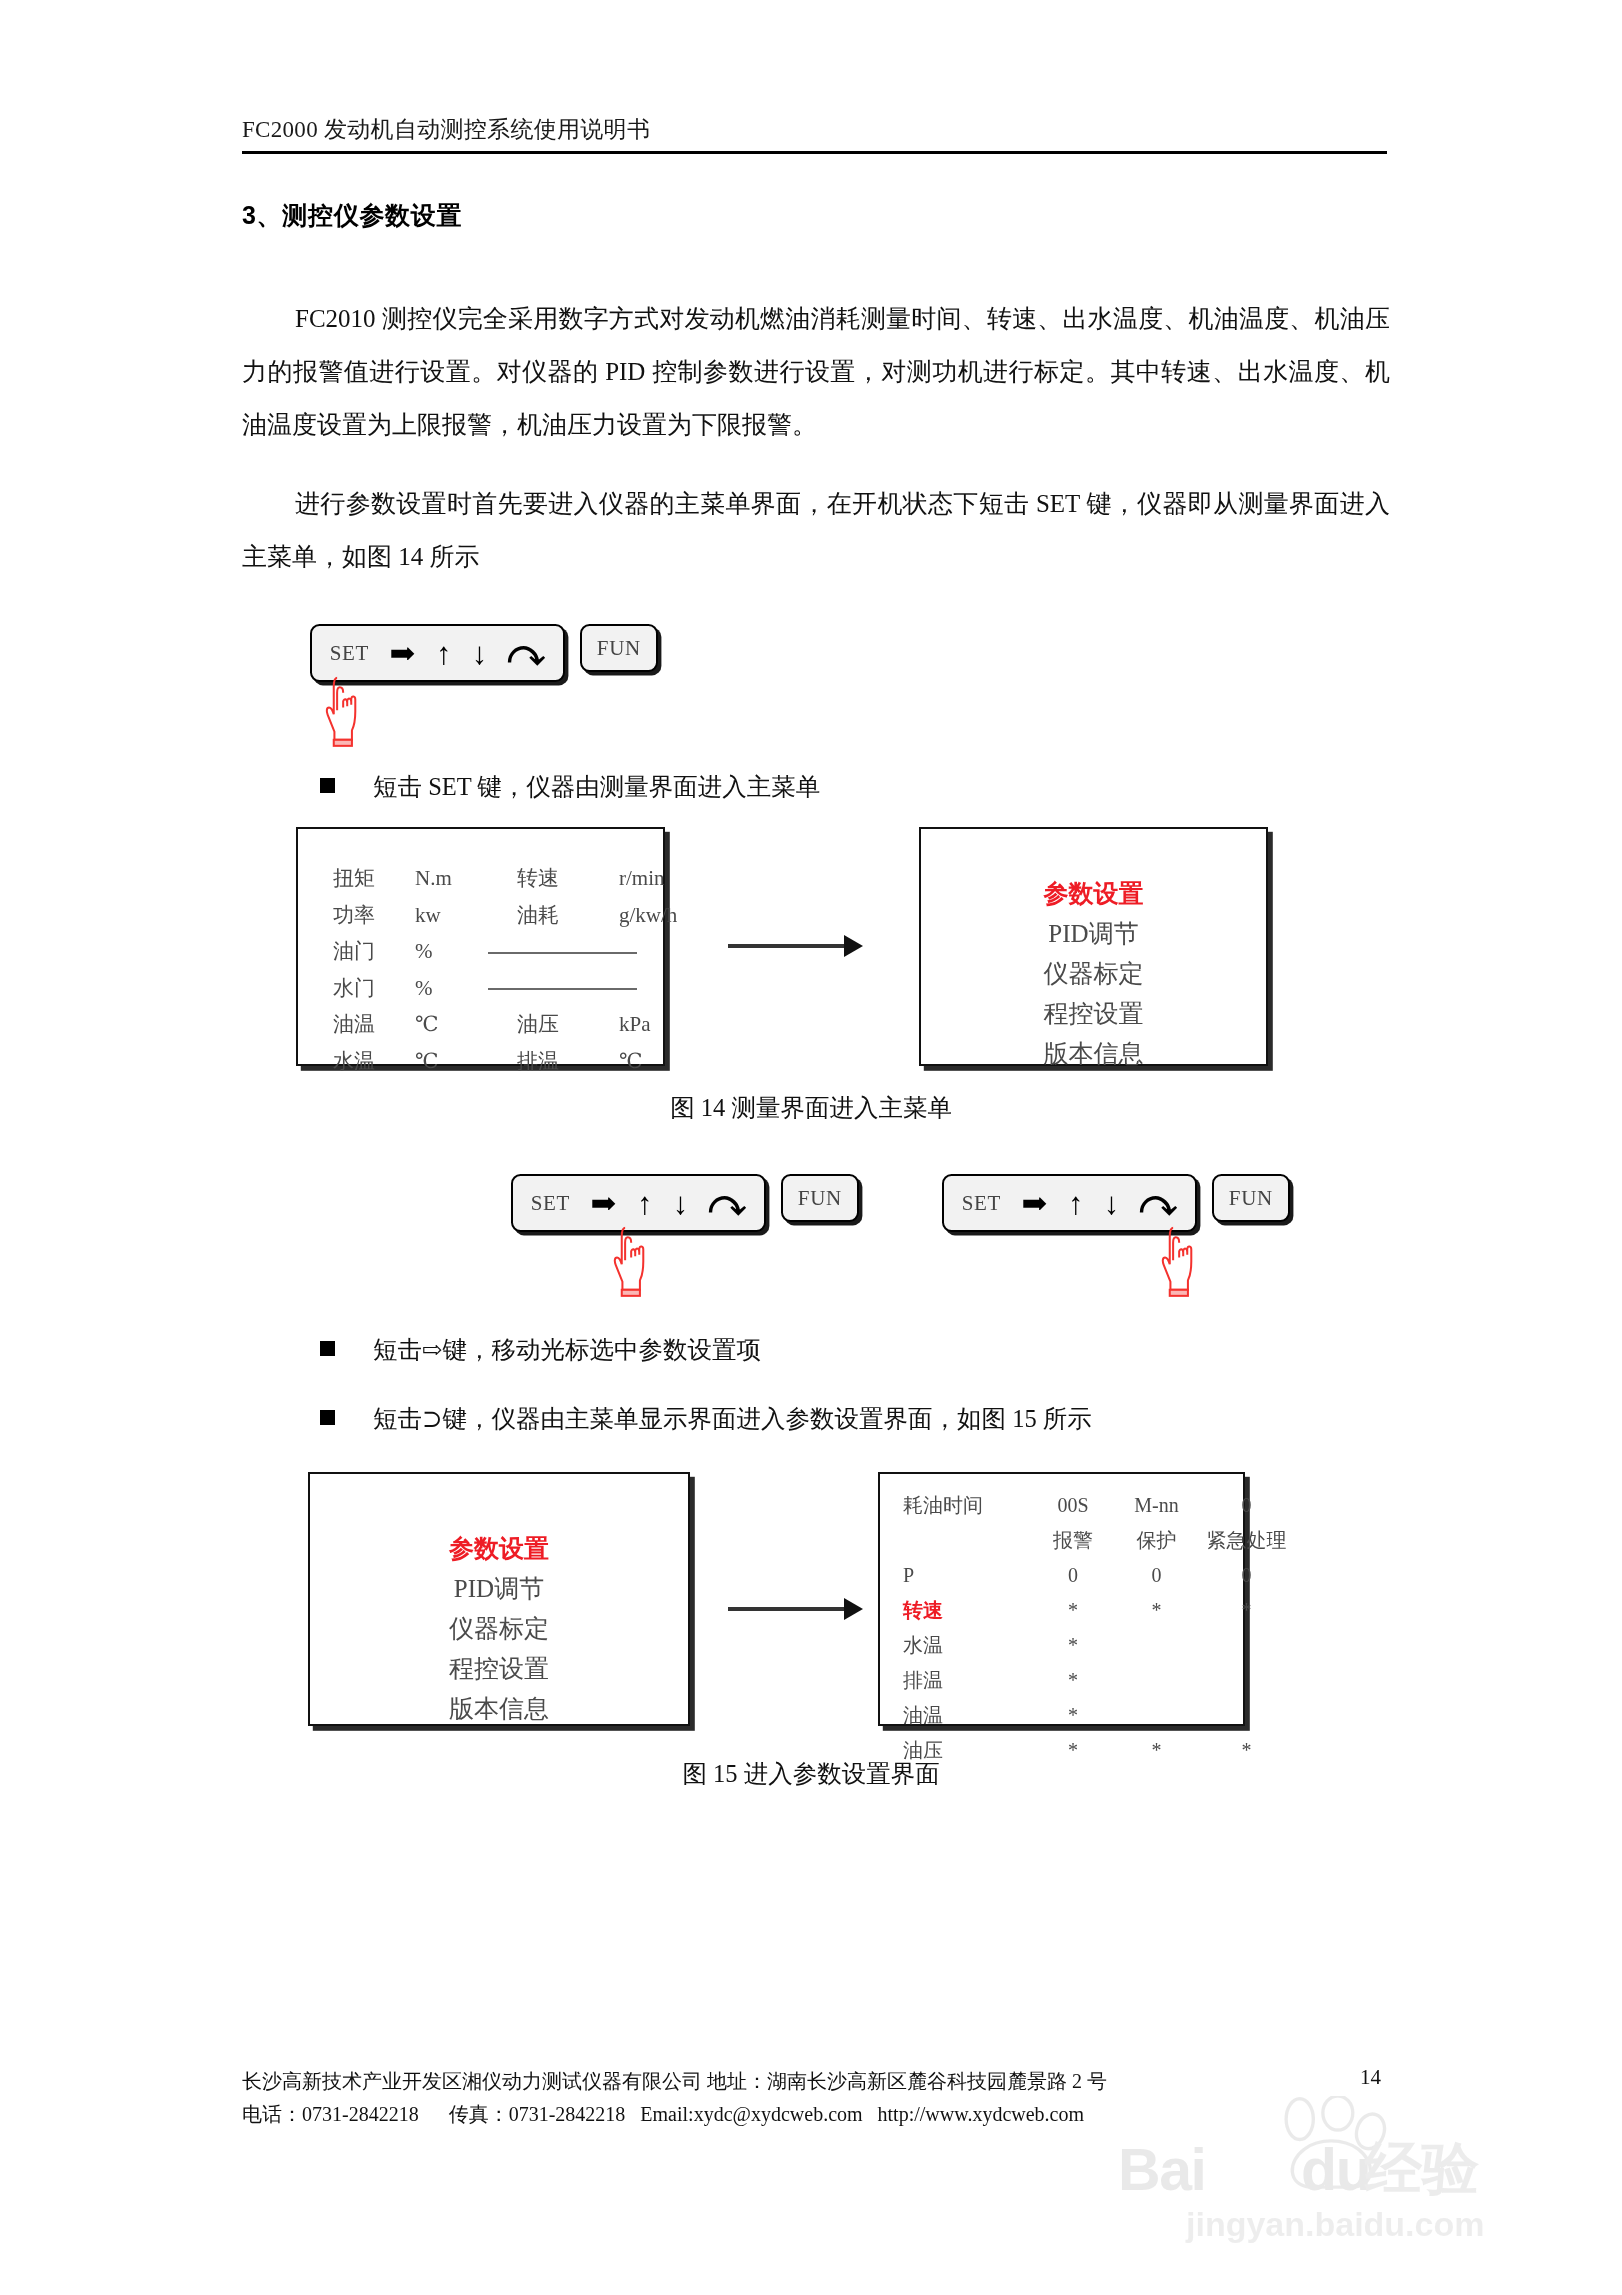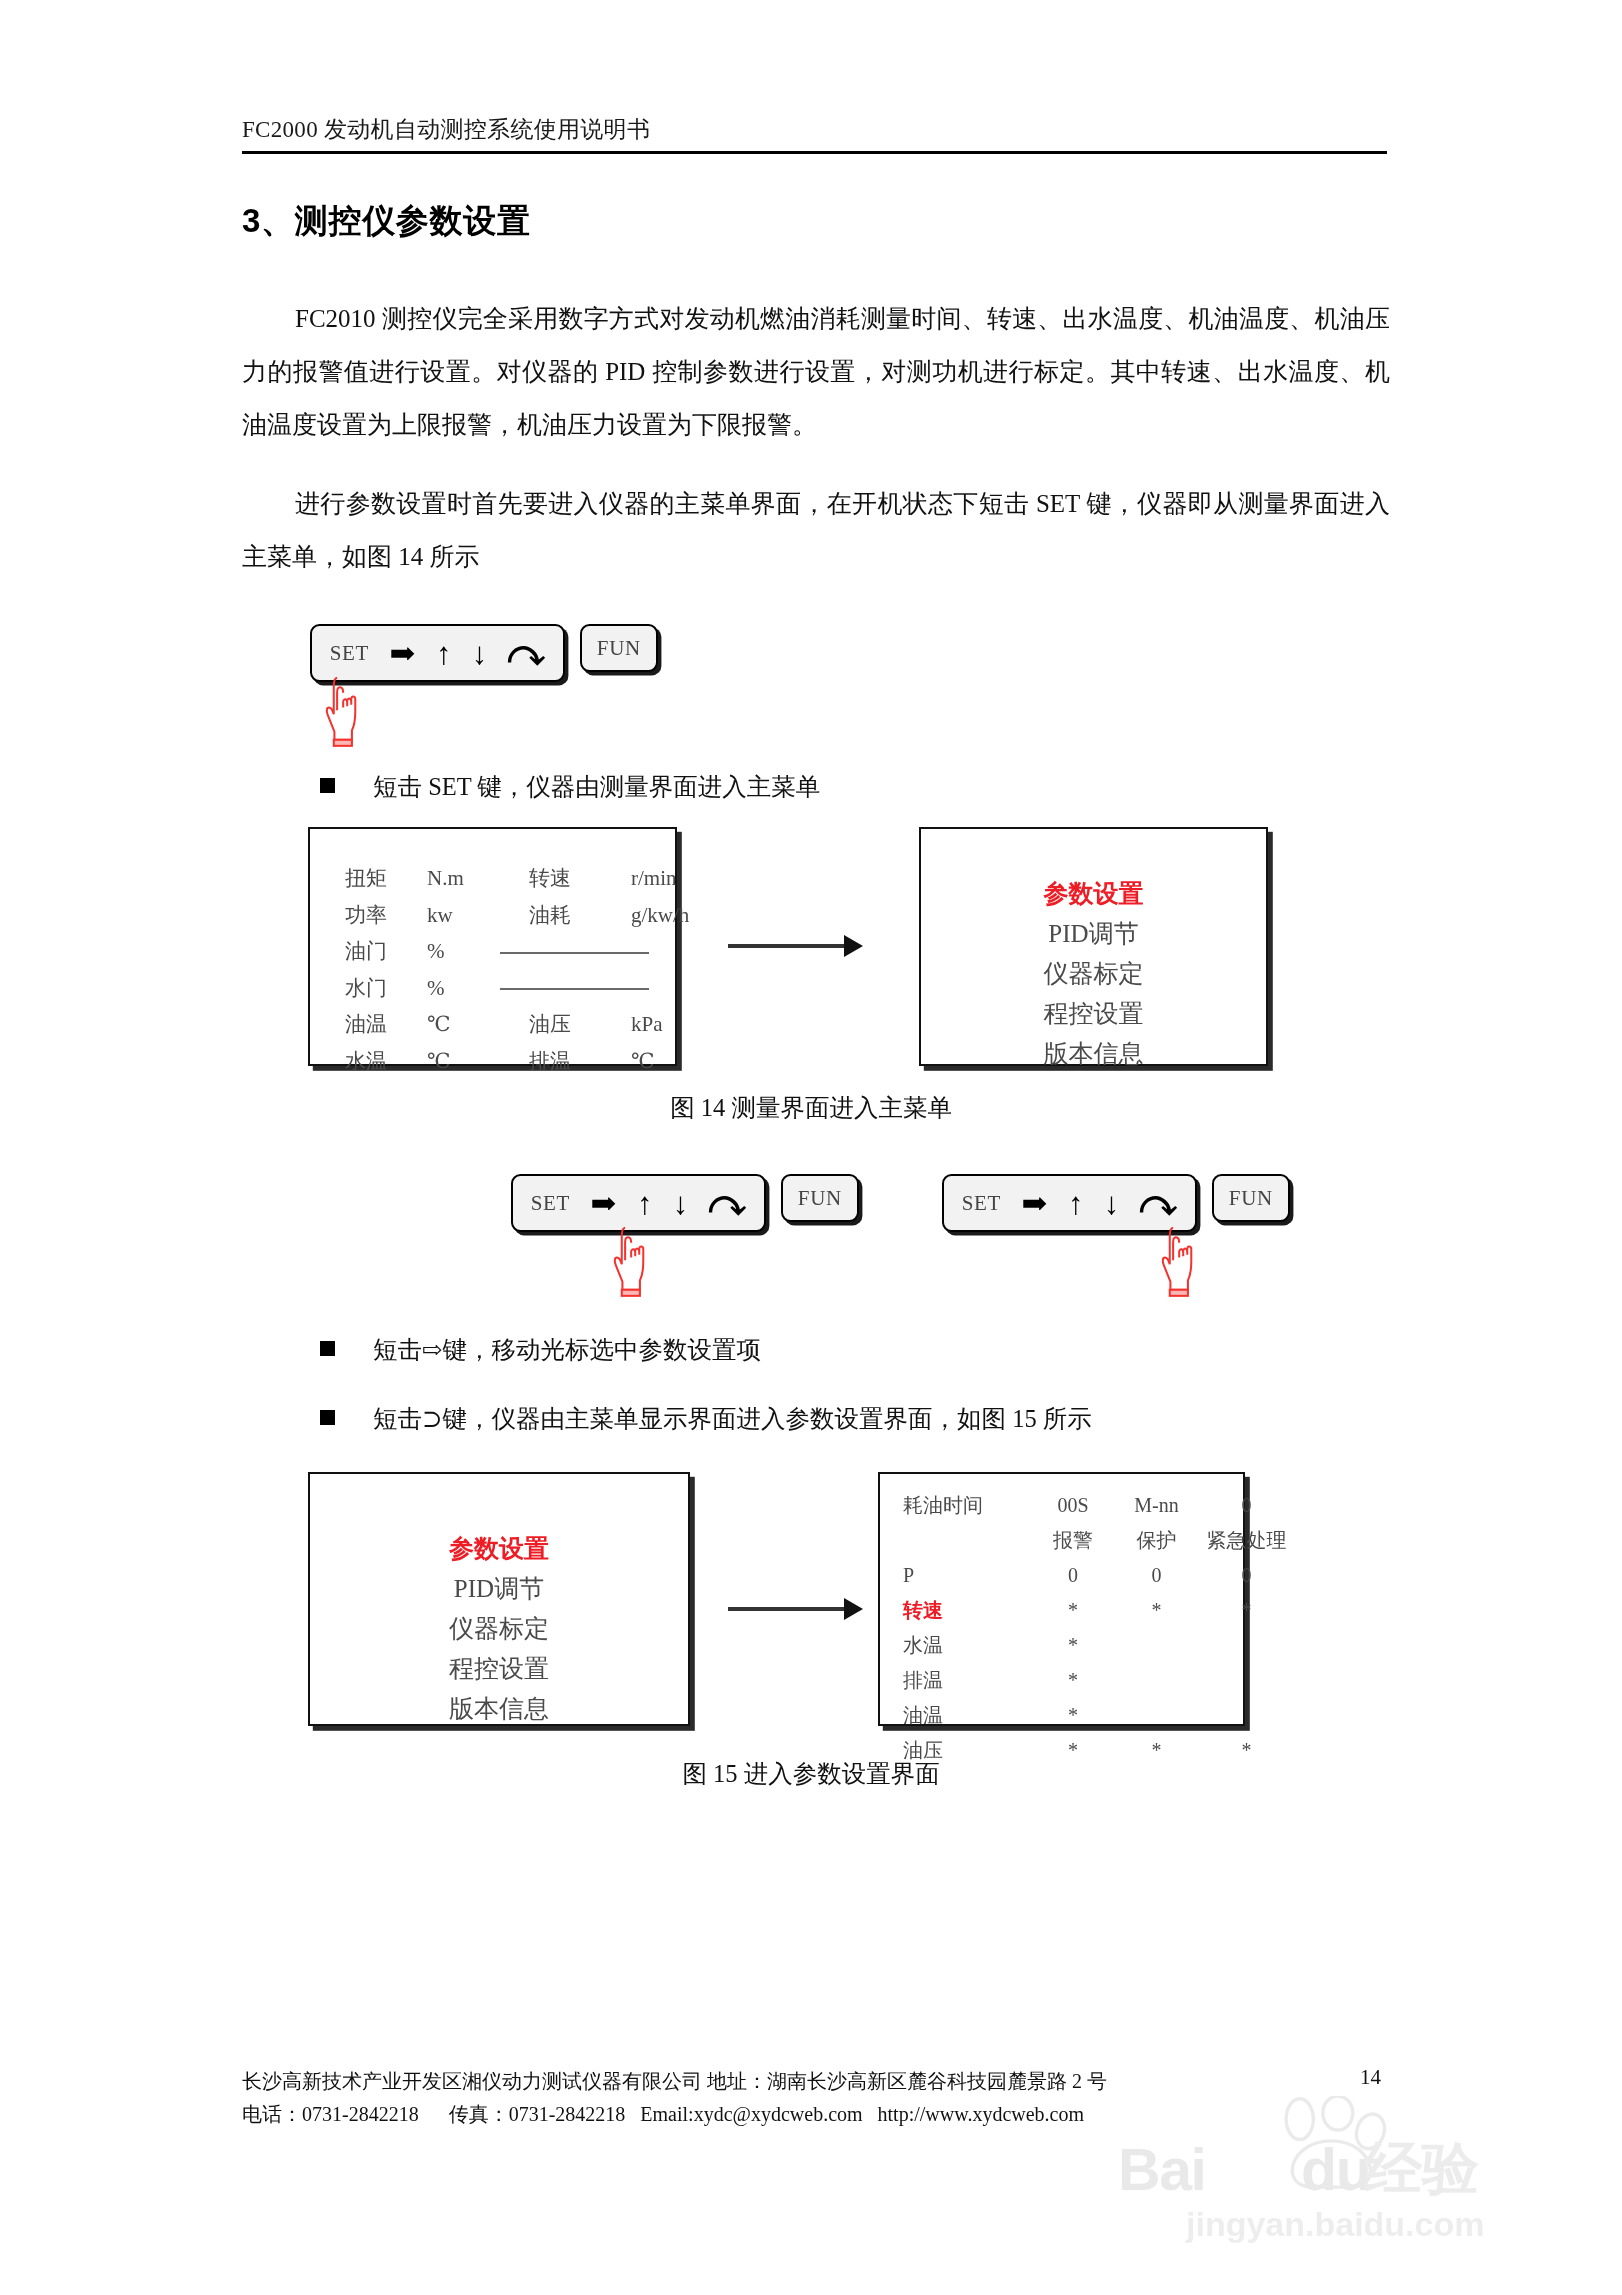--- a/index.html
+++ b/index.html
@@ -37,21 +37,21 @@
     border-top: 3.4px solid #000;
     width: 1145px;
   }
 
   
   .section-heading {
     position: absolute;
     left: 242px;
     top: 199px;
     font-family: "Liberation Sans", "DejaVu Sans", sans-serif;
-    font-size: 33px;
+    font-size: 25px;
     font-weight: bold;
     letter-spacing: 0.7px;
     color: #000;
   }
 
   
   .para {
     position: absolute;
     left: 242px;
     width: 1148px;
@@ -325,21 +325,21 @@
         </g>
       </svg>
     </div>
   </div>
 
   <div class="bullet-row" style="top:769px;">
     <span class="bullet-mark"></span>
     <span>短击 SET 键，仪器由测量界面进入主菜单</span>
   </div>
 
-  <div class="lcd" style="left:308px; top:827px; width:369px; height:239px;">
+  <div class="lcd" style="left:296px; top:827px; width:369px; height:239px;">
     <div class="lcd-inner">
       <div class="meas">
         <span>扭矩</span>
         <span>N.m</span>
         <span>转速</span>
         <span>r/min</span>
 
         <span>功率</span>
         <span>kw</span>
         <span>油耗</span>

